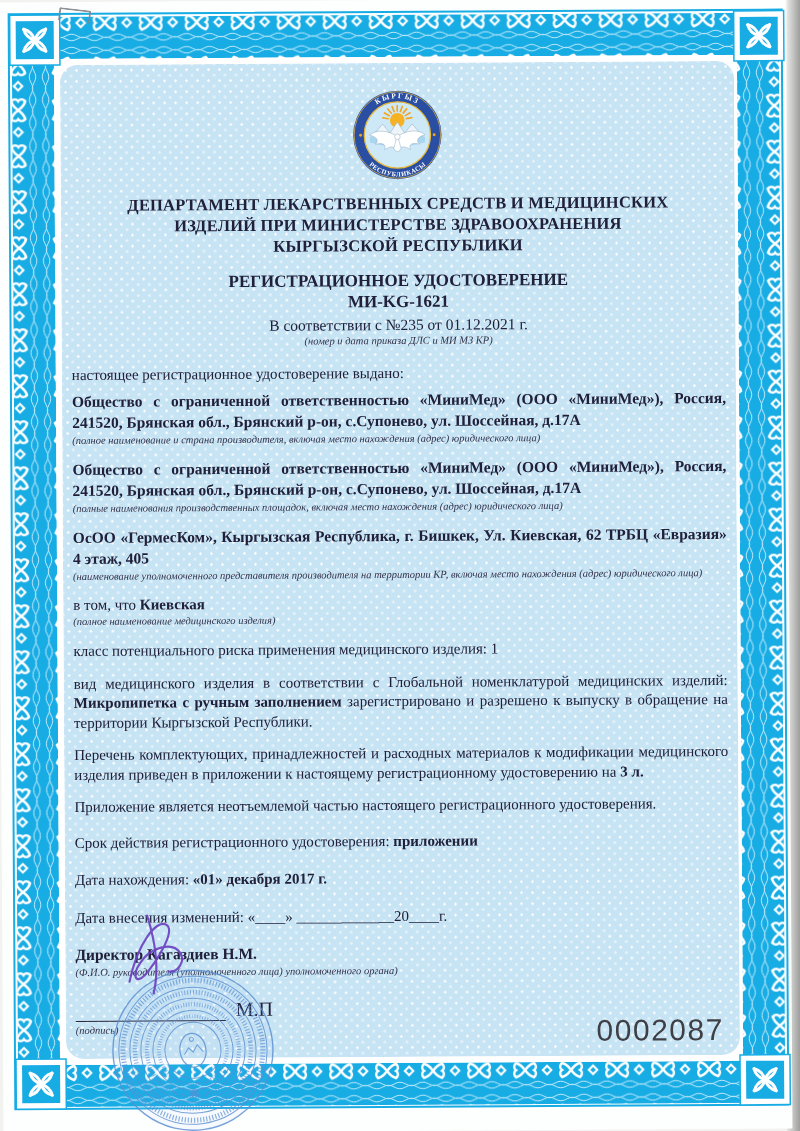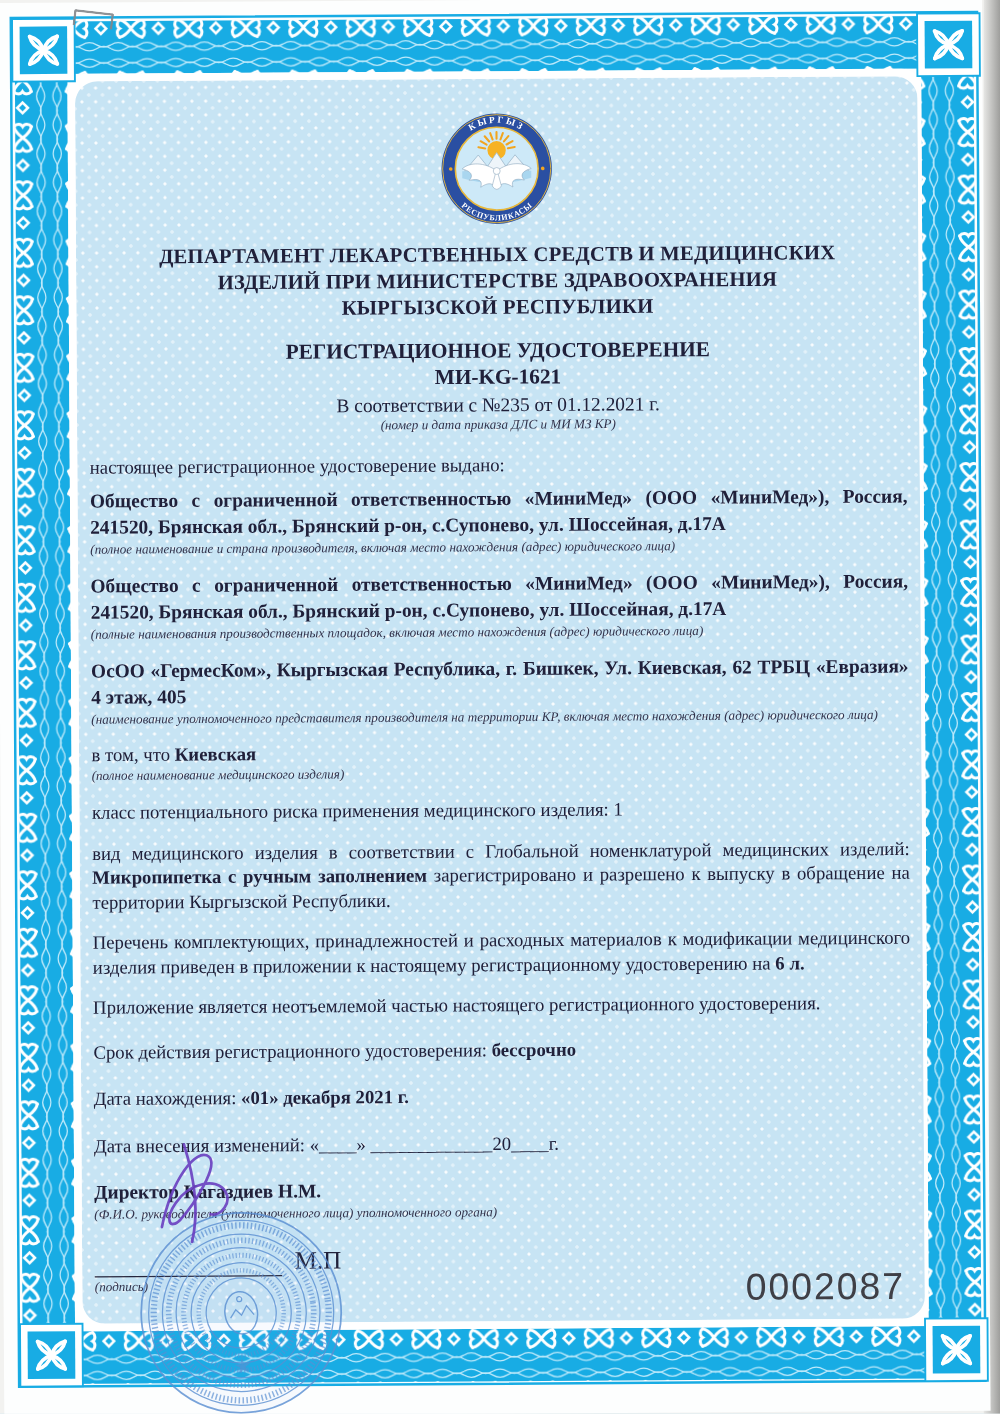--- a/index.html
+++ b/index.html
@@ -220,33 +220,33 @@
     </div>
 
     <div class="p jp" style="margin-top:13px">
       <span>вид медицинского изделия в соответствии с Глобальной номенклатурой медицинских изделий:</span>
       <b>Микропипетка с ручным заполнением</b>
       <span>зарегистрировано и разрешено к выпуску в обращение на территории Кыргызской Республики.</span>
     </div>
 
     <div class="p jp" style="margin-top:13px">
       <span>Перечень комплектующих, принадлежностей и расходных материалов к модификации медицинского изделия приведен в приложении к настоящему регистрационному удостоверению на</span>
-      <b>6 л.</b>
+      <b>3 л.</b>
     </div>
 
     <div class="p" style="margin-top:13px">Приложение является неотъемлемой частью настоящего регистрационного удостоверения.</div>
 
     <div class="p" style="margin-top:16px">
       <span>Срок действия регистрационного удостоверения:</span>
-      <b>бессрочно</b>
+      <b>приложении</b>
     </div>
 
     <div class="p" style="margin-top:18px">
       <span>Дата нахождения:</span>
-      <b>«01» декабря 2021 г.</b>
+      <b>«01» декабря 2017 г.</b>
     </div>
 
     <div class="p" style="margin-top:18px">
       <span>Дата внесения изменений:</span>
       <span>«____» _____________20____г.</span>
     </div>
 
     <div class="sign-block" style="margin-top:16px">
       <div class="pb">Директор Кагаздиев Н.М.</div>
       <div class="note">(Ф.И.О. руководителя (уполномоченного лица) уполномоченного органа)</div>

